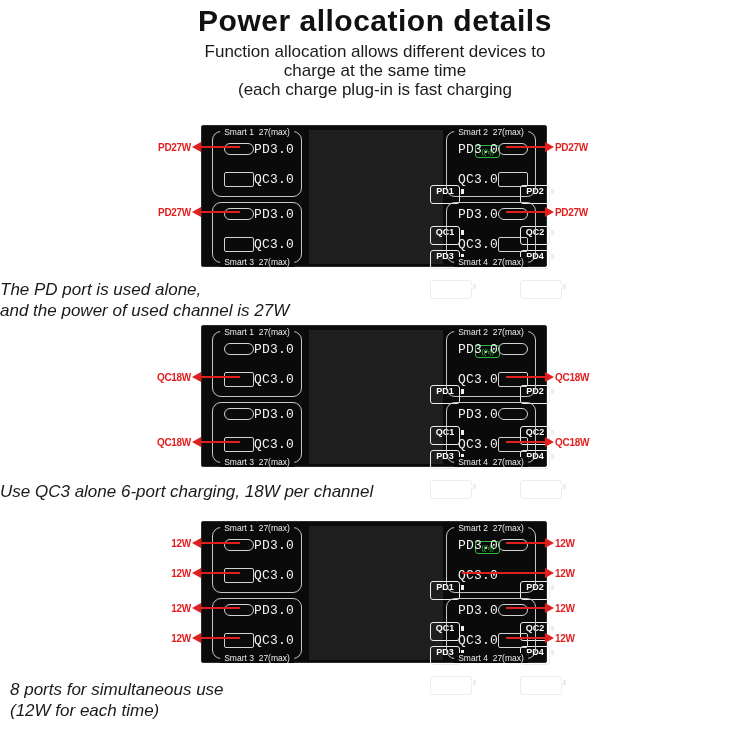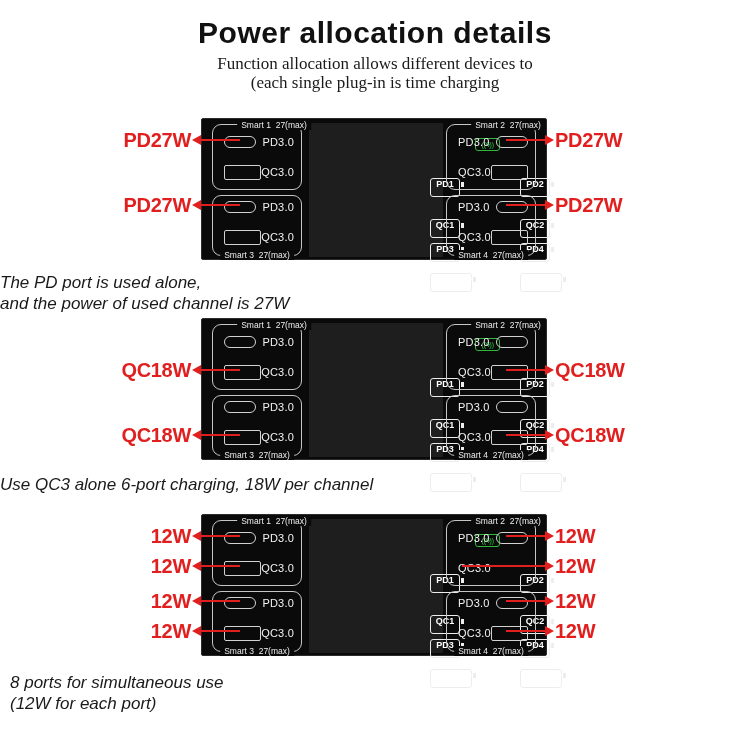--- a/index.html
+++ b/index.html
@@ -6,67 +6,67 @@
     --red:#e11f1f;
     --green:#2fb93a;
     --panel-bg:#0a0a0a;
     --center-bg:#1e1e1e;
     --outline:#c6c6c6;
   }
   *{margin:0;padding:0;box-sizing:border-box;}
   html,body{width:750px;height:750px;background:#ffffff;overflow:hidden;
     font-family:"Liberation Sans", sans-serif;}
   
-  .header{padding-top:16px;text-align:center;margin-bottom:26px;}
+  .header{padding-top:4px;text-align:center;margin-bottom:26px;}
   .title{font-size:30px;font-weight:bold;color:#111;letter-spacing:.5px;}
-  .subtitle{margin-top:4px;font-family:Liberation Serif, serif;}
+  .subtitle{margin-top:4px;}
   .sub-line{font-size:17px;line-height:19px;color:#1a1a1a;}
   
   .diagram{position:relative;width:750px;height:142px;}
   .panel{position:absolute;left:201px;top:0;width:346px;height:142px;
     background:var(--panel-bg);border:1px solid #2c2c2c;border-radius:2px;}
   .center-sec{position:absolute;left:107px;top:4px;width:134px;height:134px;
     background:var(--center-bg);}
   
   .g{position:absolute;width:90px;border:1px solid var(--outline);border-radius:9px;}
   .g-lt{left:10px;top:5px;height:66px;}
   .g-lb{left:10px;top:76px;height:61px;}
   .g-rt{right:10px;top:5px;height:66px;}
   .g-rb{right:10px;top:76px;height:61px;}
   .legend{position:absolute;left:50%;transform:translateX(-50%);
     background:var(--panel-bg);padding:0 4px;font-size:8.5px;line-height:10px;
     color:#ececec;white-space:pre;}
-  .g-top .legend{top:-5px;margin-left:17px;}
+  .g-top .legend{top:-5px;}
   .g-bot .legend{bottom:-5px;}
   .row{position:absolute;left:0;right:0;height:20px;display:flex;align-items:center;
     justify-content:space-between;padding:0 7px 0 11px;}
   .g-top .row-pd{top:7px;}
   .g-top .row-qc{top:37px;}
   .g-bot .row-pd{top:1px;}
   .g-bot .row-qc{top:31px;}
-  .port-label{font-size:11px;color:#f2f2f2;letter-spacing:.2px;}
+  .port-label{font-size:13px;color:#f2f2f2;letter-spacing:.2px;font-family:Liberation Mono, monospace;}
   .usbc{width:32px;height:12px;border:1.5px solid #d2d2d2;border-radius:6px;}
   .usba{width:38px;height:15px;border:1.5px solid #d2d2d2;border-radius:2px;}
   
   .chan{position:absolute;width:30px;height:19px;border:1.5px solid #ededed;
     border-radius:3px;color:#fff;font-size:9px;font-weight:bold;text-align:center;
     line-height:11px;margin-top:40px;}
   .chan::after{content:'';position:absolute;right:-4.5px;top:2.5px;width:3px;height:5px;
     background:#ededed;}
   .c-l{left:121px;} .c-r{left:211px;}
   .cr1{top:15px;} .cr2{top:56px;} .cr3{top:80px;} .cr4{top:110px;padding-left:40px;}
   .wireless{position:absolute;left:166px;top:15px;width:25px;height:13px;
     border:1px solid var(--green);border-radius:3px;color:var(--green);
     font-size:8px;line-height:11px;text-align:center;letter-spacing:-.5px;}
   
   .watt{position:absolute;display:flex;align-items:center;height:20px;z-index:5;}
   .watt.left{right:510px;}
   .watt.right{left:506px;}
   .watt.r1{top:12px;} .watt.r2{top:42px;} .watt.r3{top:77px;} .watt.r4{top:107px;}
-  .watt-text{color:var(--red);font-weight:bold;font-size:20px;letter-spacing:-.3px;}
+  .watt-text{color:var(--red);font-weight:bold;font-size:10px;letter-spacing:-.3px;}
   .watt.left .watt-text{margin-right:1px;}
   .watt.right .watt-text{margin-left:1px;}
   .arrowbox{position:relative;width:48px;height:12px;}
   .arrow-left::before{content:'';position:absolute;left:0;top:1px;width:0;height:0;
     border-top:5px solid transparent;border-bottom:5px solid transparent;
     border-right:9px solid var(--red);}
   .arrow-left::after{content:'';position:absolute;left:8px;right:0;top:5px;height:2px;
     background:var(--red);}
   .arrow-right::before{content:'';position:absolute;right:0;top:1px;width:0;height:0;
     border-top:5px solid transparent;border-bottom:5px solid transparent;
@@ -82,21 +82,22 @@
   #slot-1 .caption{margin:14px 0 19px;}
   #slot-2 .caption{margin:16px 10px 0;}
 </style>
 </head>
 <body>
 
 <div class="header">
   <div class="title">Power allocation details</div>
   <div class="subtitle">
     <div class="sub-line">Function allocation allows different devices to</div>
-    <div class="sub-line">(each single plug-in is time charging</div>
+    <div class="sub-line">charge at the same time</div>
+    <div class="sub-line">(each charge plug-in is fast charging</div>
   </div>
 </div>
 
 <div id="slot-0" class="panel-slot">
   <div class="diagram">
 
     <div class="watt left r1">
       <span class="watt-text">PD27W</span>
       <span class="arrowbox arrow-left"></span>
     </div>
@@ -371,15 +372,15 @@
       <span class="watt-text">12W</span>
     </div>
     <div class="watt right r4">
       <span class="arrowbox arrow-right"></span>
       <span class="watt-text">12W</span>
     </div>
   </div>
 
   <div class="caption">
     <div class="cap-line">8 ports for simultaneous use</div>
-    <div class="cap-line">(12W for each port)</div>
+    <div class="cap-line">(12W for each time)</div>
   </div>
 </div>
 
 </body></html>

